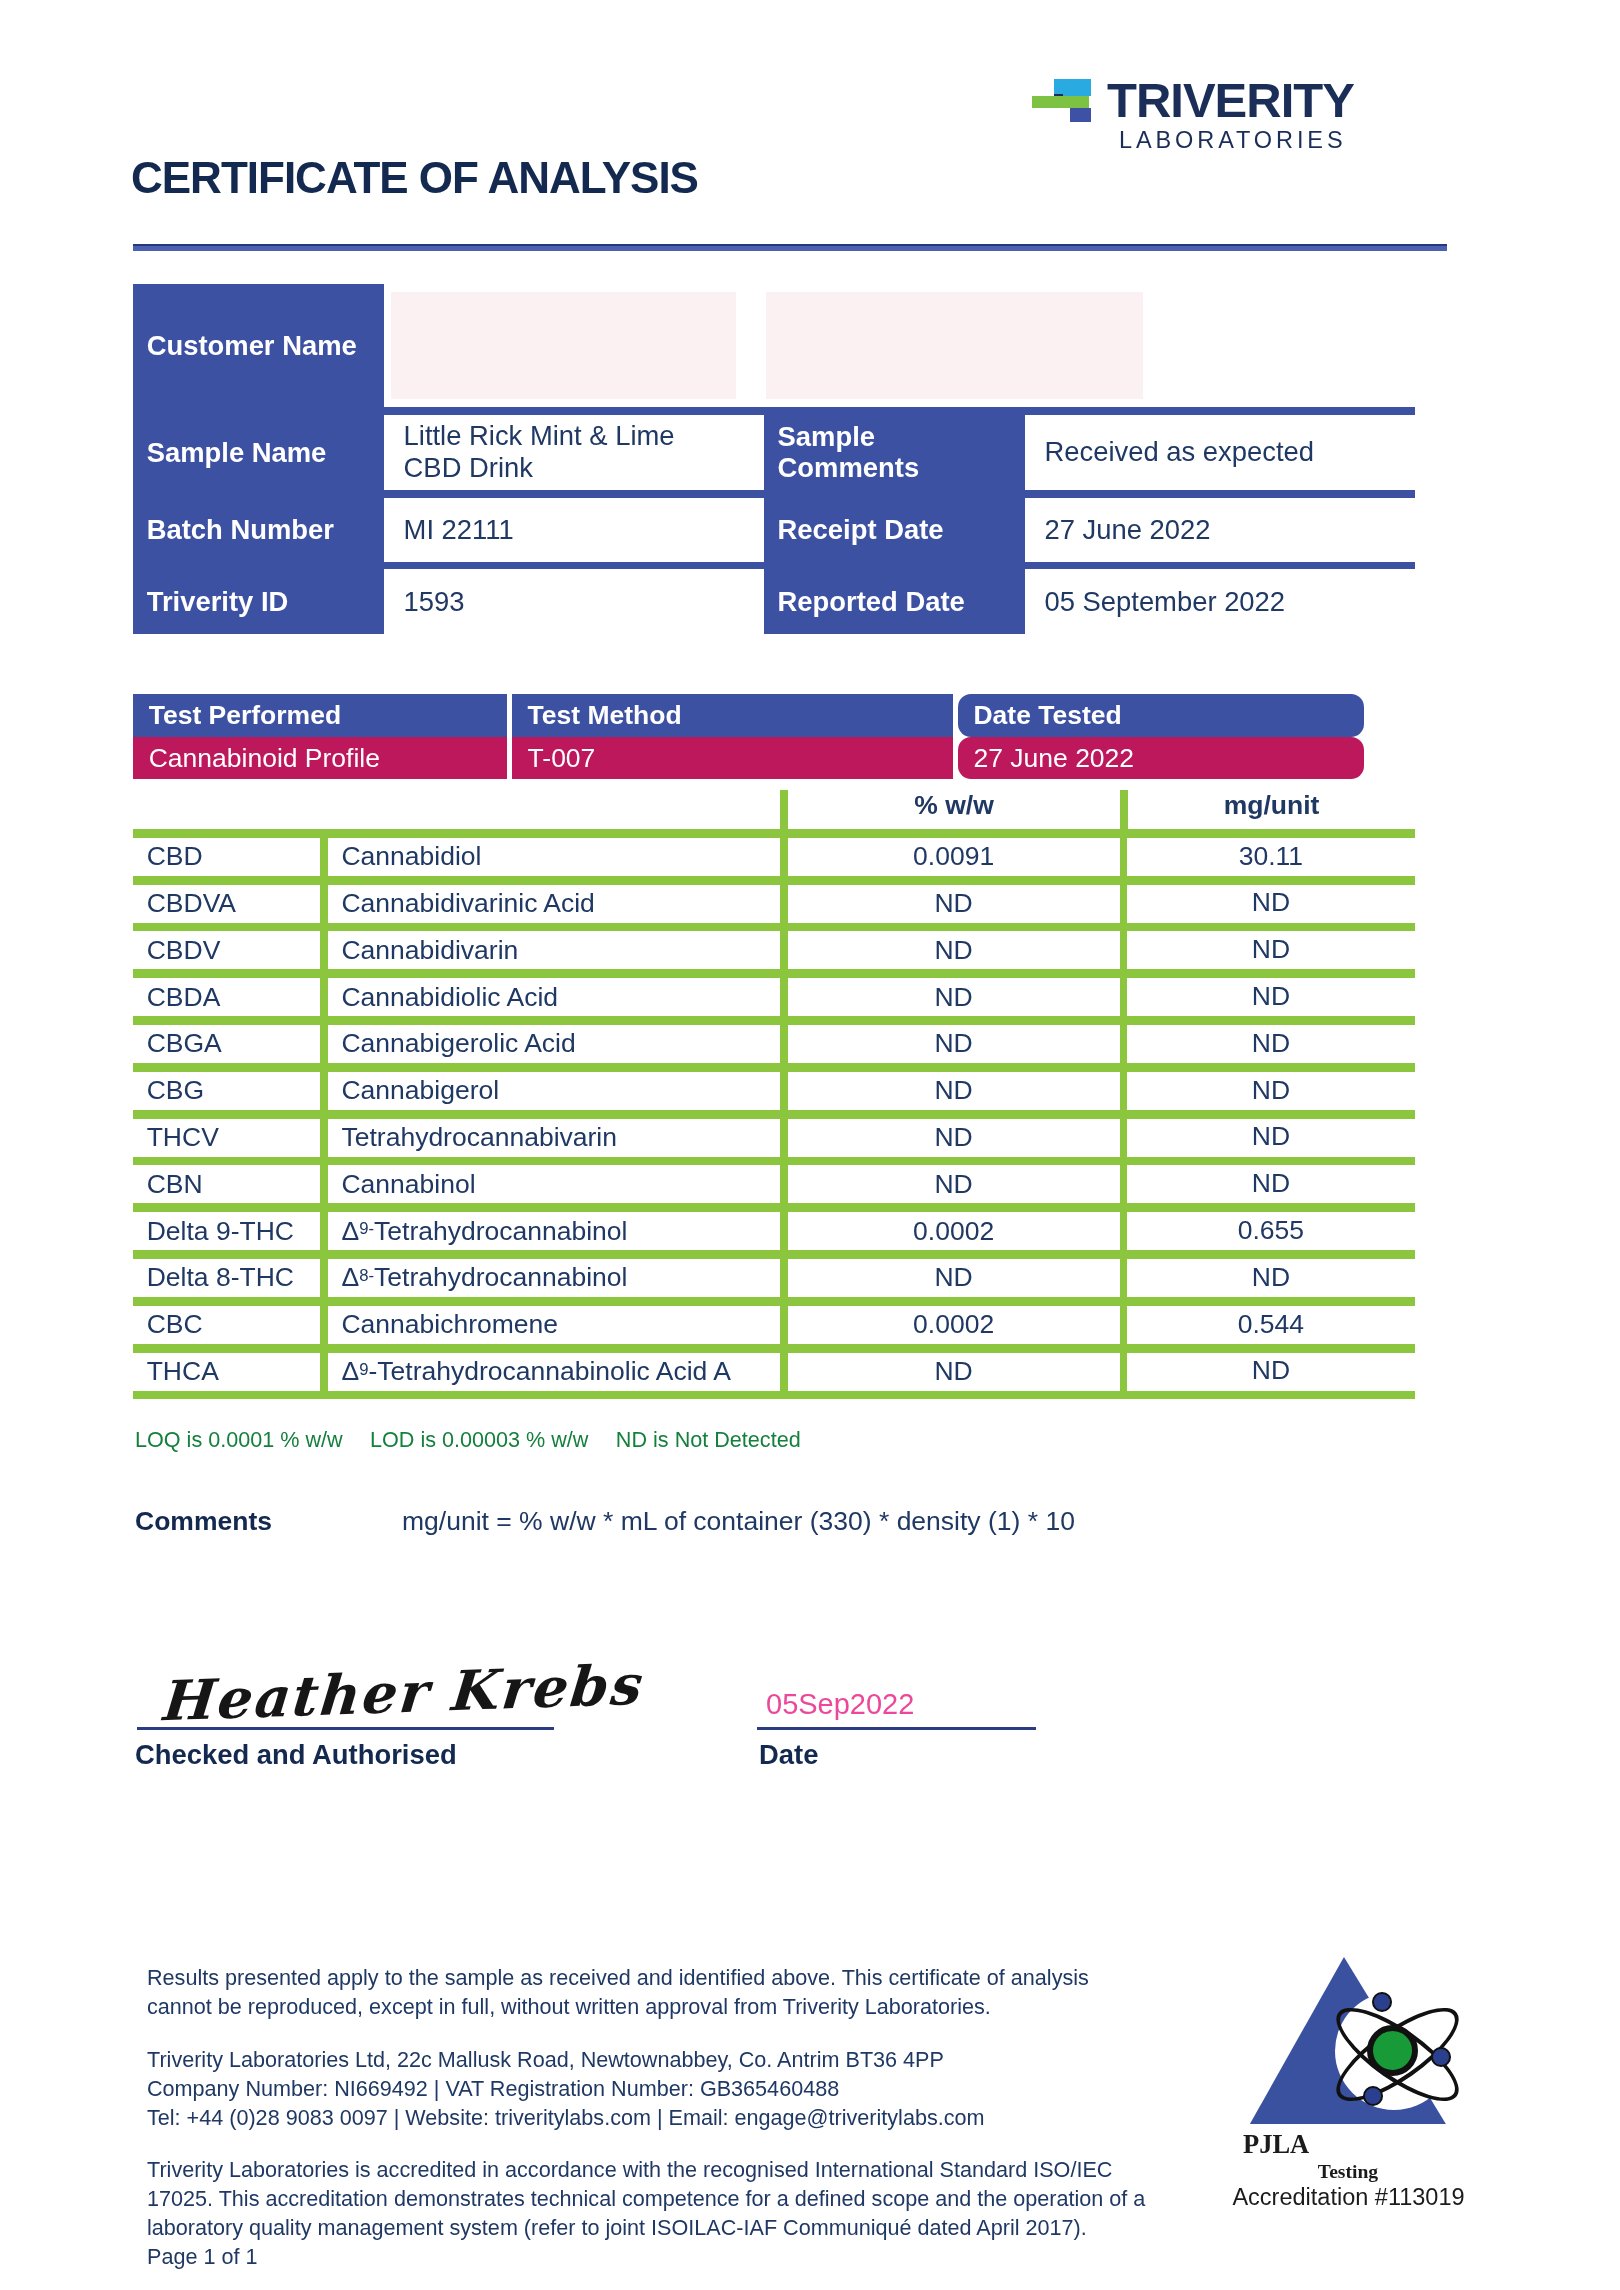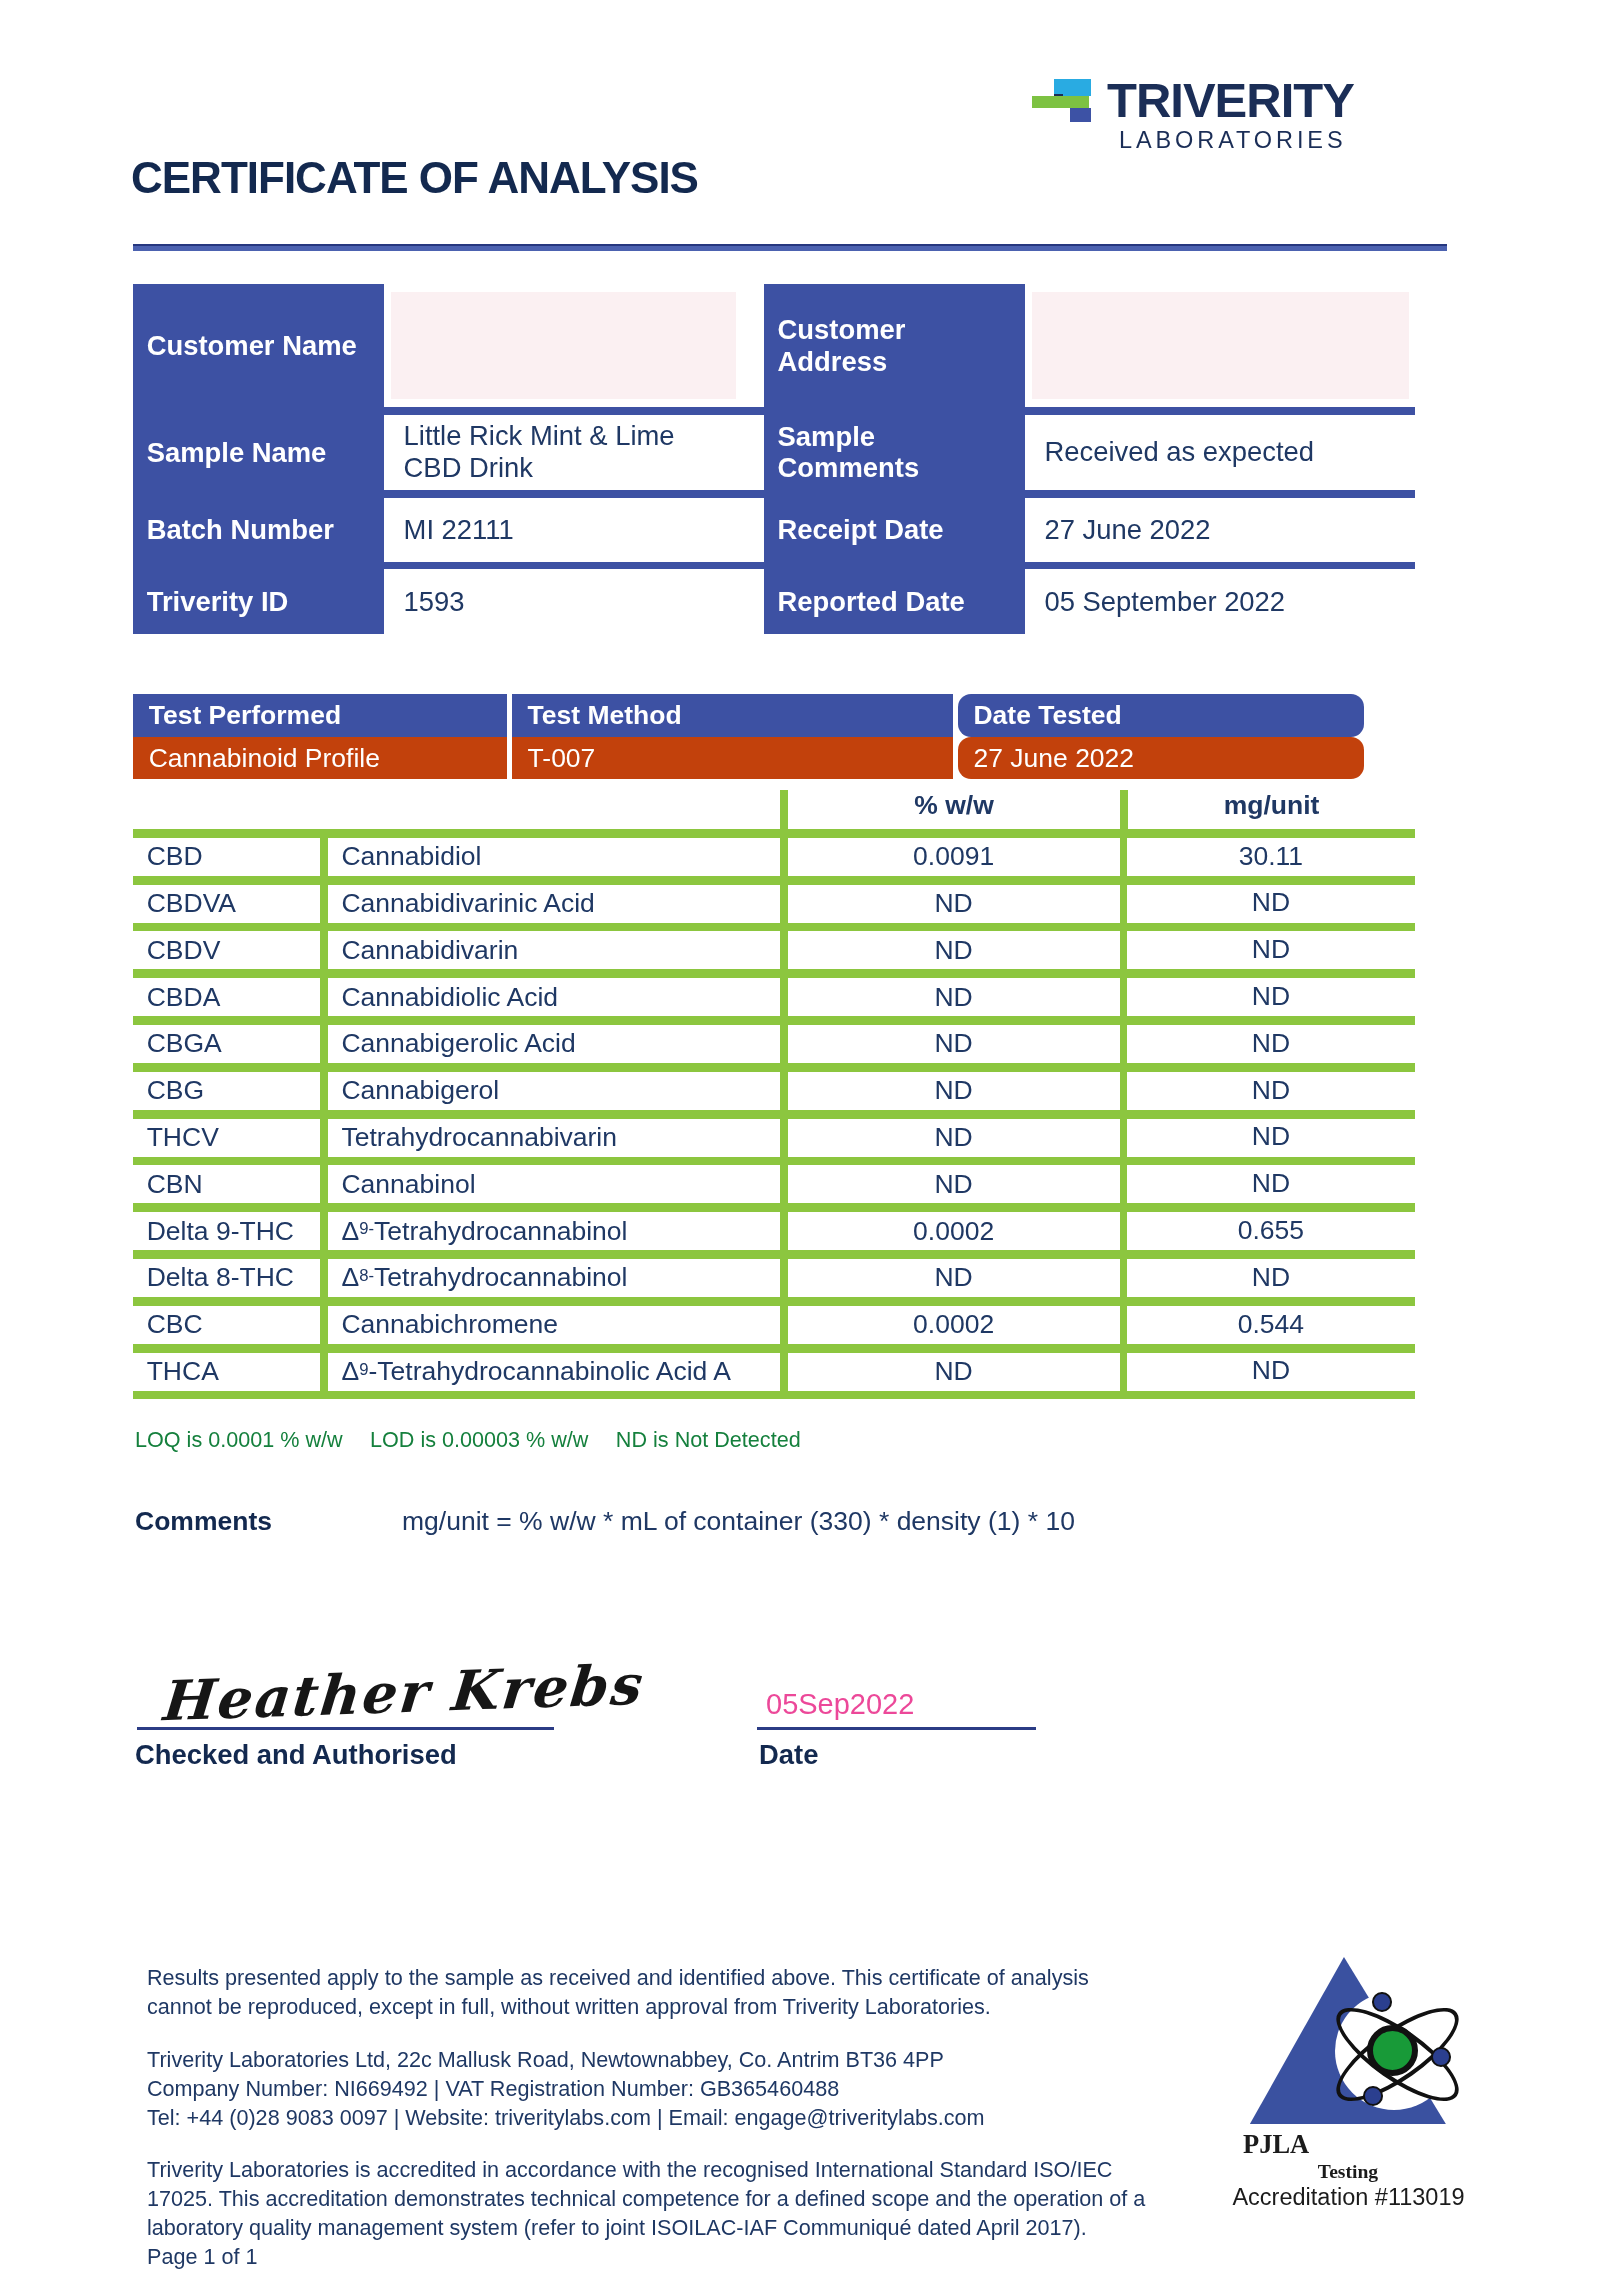--- a/index.html
+++ b/index.html
@@ -35,21 +35,21 @@
   .r1{height:123px;} .r2{height:75px;} .r3{height:64px;} .r4{height:65px;}
   .pink{display:none;position:absolute;top:7.8px;bottom:7.8px;left:2px;background:#FBF0F2;}
   .info-row.redacted .pink{display:block;}
   .pink-l{width:345px;} .pink-r{width:377px;}
 
   
   .test-head{left:133px;top:694px;width:1282px;}
   .th-row{display:flex;column-gap:4.9px;}
   .th-cell{background:#3D51A3;color:#fff;font-weight:bold;font-size:26.5px;height:43px;
            display:flex;align-items:center;box-sizing:border-box;padding-left:15.7px;}
-  .tg-cell{background:#c2410c;color:#fff;font-weight:400;font-size:26.5px;height:42px;
+  .tg-cell{background:#be185d;color:#fff;font-weight:400;font-size:26.5px;height:42px;
            display:flex;align-items:center;box-sizing:border-box;padding-left:15.7px;}
   .tc1{width:374px;} .tc2{width:441px;} .tc3{width:406px;border-radius:13px;}
 
   
   .results{left:133px;top:784px;width:1282px;}
   .subhead{position:relative;height:45px;}
   .vstub{position:absolute;top:5.9px;width:7.8px;height:39px;background:#8CC63F;}
   .vs1{left:647px;} .vs2{left:987px;}
   .unit-label{position:absolute;top:5.9px;font-size:26.5px;font-weight:bold;color:#1F3864;text-align:center;}
   .ul1{left:655px;width:332px;} .ul2{left:995px;width:287px;}
@@ -125,22 +125,20 @@
   <div class="abs rule"></div>
 
   <div class="abs info-table">
   <div class="info-block">
     <div class="info-row redacted">
       <div class="ilabel c1 rA r1">Customer Name</div>
       <div class="ivalue c2 rA r1">
         <div class="pink pink-l"></div>
         <span></span>
       </div>
-      <div class="ilabel c3 rA r1">Customer
-Address</div>
       <div class="ivalue c4 rA r1">
         <div class="pink pink-r"></div>
         <span></span>
       </div>
     </div>
     <div class="info-sep"></div>
   </div>
 
   <div class="info-block">
     <div class="info-row">

